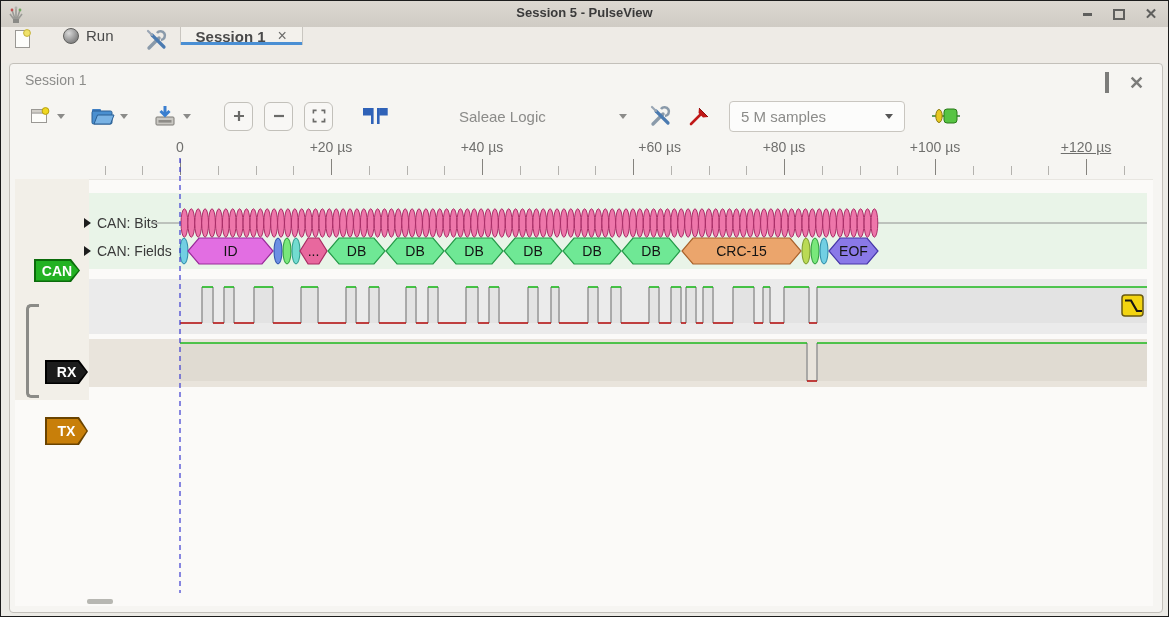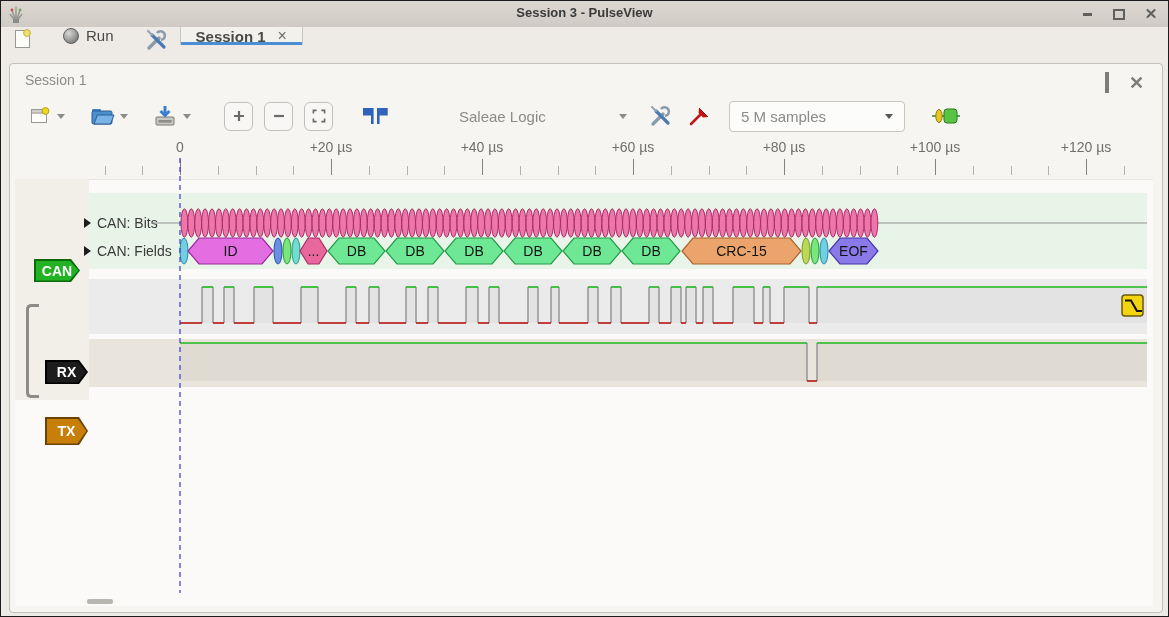--- a/index.html
+++ b/index.html
@@ -75,21 +75,21 @@
   <div class="titlebar">
     <span class="app-icon">
       <svg width="18" height="20" viewBox="0 0 18 20">
         <path d="M9,18 L5,6 M9,18 L9,4 M9,18 L13,6 M9,18 L3,10 M9,18 L15,10" stroke="#9a9a96" stroke-width="1.6" fill="none"></path>
         <circle cx="5" cy="6" r="1.4" fill="#c05050"></circle>
           <circle cx="9" cy="4" r="1.4" fill="#b0b0ac"></circle>
         <circle cx="13" cy="6" r="1.4" fill="#70a860"></circle>
         <rect x="6" y="15" width="6" height="4" fill="#8a8a86"></rect>
       </svg>
     </span>
-    <span class="title-text">Session 3 - PulseView</span>
+    <span class="title-text">Session 5 - PulseView</span>
     <span class="win-btns">
       <span class="wb">
           <span class="ico-min"></span>
         </span>
       <span class="wb">
           <span class="ico-max"></span>
         </span>
       <span class="wb">
           <span class="ico-x">✕</span>
         </span>
@@ -238,27 +238,27 @@
       <i class="tick" style="left: 1009.5px;"></i>
       <i class="tick" style="left: 1047.25px;"></i>
       <i class="tick" style="left: 1085px;"></i>
       <i class="tick" style="left: 1122.75px;"></i>
       <span class="rlabel" style="left: 131px;">0</span>
       <i class="tick major" style="left: 179px;"></i>
       <span class="rlabel" style="left: 282px;">+20 µs</span>
       <i class="tick major" style="left: 330px;"></i>
       <span class="rlabel" style="left: 433px;">+40 µs</span>
       <i class="tick major" style="left: 481px;"></i>
-      <span class="rlabel" style="left: 584px;">+60 µs</span>
+      <span class="rlabel" style="left: 584px; text-align: right;">+60 µs</span>
       <i class="tick major" style="left: 632px;"></i>
       <span class="rlabel" style="left: 735px;">+80 µs</span>
       <i class="tick major" style="left: 783px;"></i>
       <span class="rlabel" style="left: 886px;">+100 µs</span>
       <i class="tick major" style="left: 934px;"></i>
-      <span class="rlabel" style="left: 1037px;">+120 µs</span>
+      <span class="rlabel" style="left: 1037px; text-decoration: underline;">+120 µs</span>
       <i class="tick major" style="left: 1085px;"></i>
     </div>
 
   <div class="trace"></div>
   <div class="gutter"></div>
   <div class="row-can"></div>
   <div class="row-rx"></div>
   <div class="row-tx"></div>
 
   <div class="declabel" style="top:213px">

